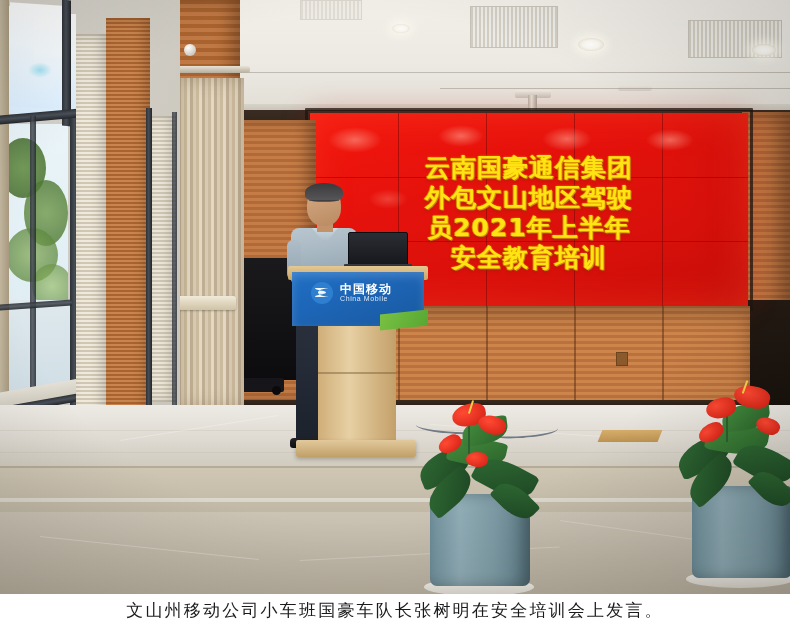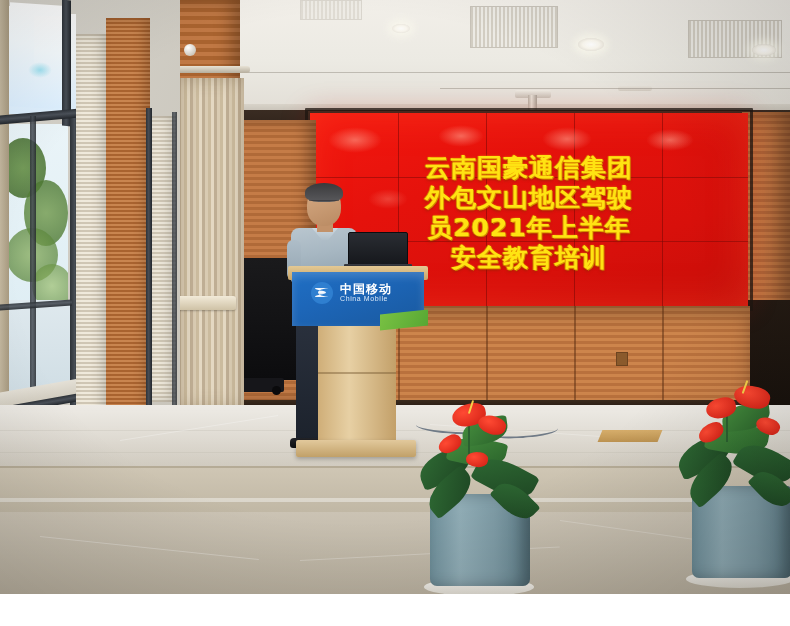--- a/index.html
+++ b/index.html
@@ -401,14 +401,17 @@
       <div class="bloom" style="left:706px;top:398px;width:30px;height:20px;transform:rotate(-10deg);"></div>
       <div class="bloom" style="left:734px;top:386px;width:36px;height:22px;transform:rotate(14deg);"></div>
       <div class="bloom" style="left:698px;top:424px;width:26px;height:17px;transform:rotate(-28deg);"></div>
       <div class="bloom" style="left:756px;top:418px;width:24px;height:16px;transform:rotate(22deg);"></div>
       <div class="spadix" style="left:744px;top:380px;height:14px;transform:rotate(20deg);"></div>
     </div>
 
     <div class="vignette"></div>
   </div>
 
+  <div id="caption">
+    <span class="txt">文山州移动公司小车班国豪车队长张树明在安全培训会上发言。</span>
+  </div>
 
 </div>
 
 </body></html>

